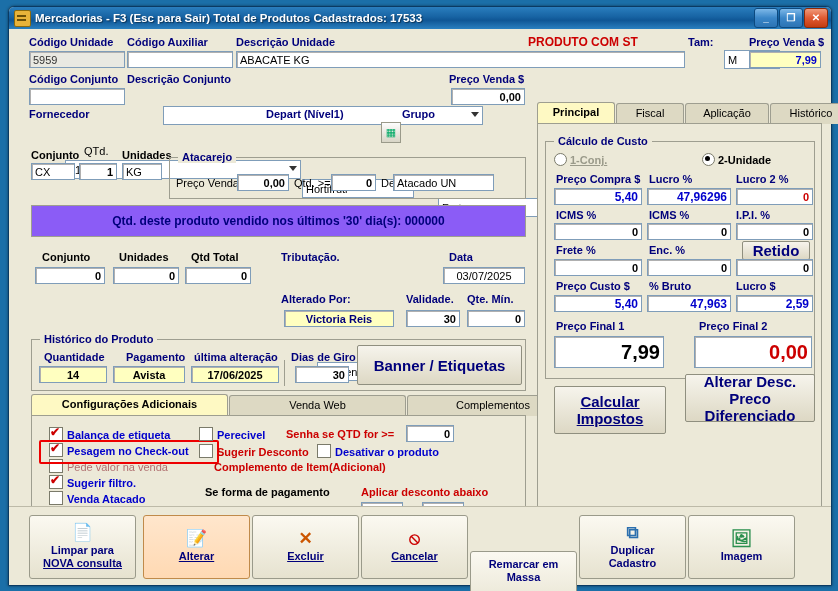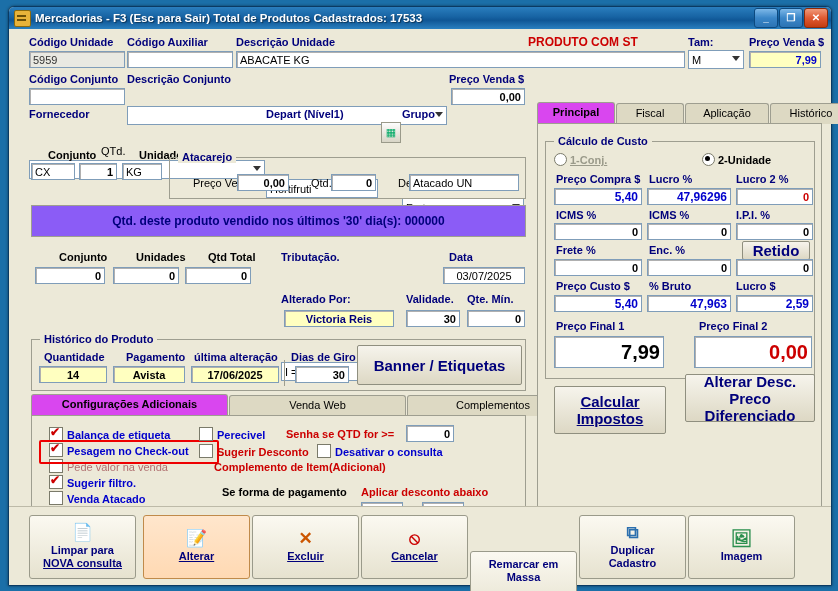--- a/index.html
+++ b/index.html
@@ -39,25 +39,25 @@
   .title-text{flex:1;white-space:nowrap;overflow:hidden;text-shadow:1px 1px 1px rgba(0,0,0,.45);}
   .winbtn{
     width:22px;height:18px;margin-left:1px;
     border:1px solid #0c4a80;border-radius:3px;
     background:linear-gradient(180deg,#7db8e8,#3a86c8 50%,#2c74b4);
     color:#fff;font-size:10px;font-weight:bold;
     display:flex;align-items:center;justify-content:center;
     line-height:1;
   }
   .winbtn.close{background:linear-gradient(180deg,#f09a7a,#e05a32 50%,#c33c12);border-color:#8a2a08;}
-  .content{flex:1;position:relative;background:#ece9d8;}
+  .content{flex:1;position:relative;background:#ece9d8;padding-left:36px;}
 
   
   .lbl{color:#00007b;font-weight:bold;font-size:11px;}
-  .lbl-blk{color:#000;font-size:11px;margin-left:17px;}
+  .lbl-blk{color:#000;font-size:11px;}
   .inp{
     background:#fff;border:1px solid #7f9db9;
     box-shadow:inset 1px 1px 0 #b0b0b0;
     height:17px;line-height:17px;
     font-size:11px;padding:0 3px;
     box-sizing:border-box;color:#000;
     overflow:hidden;white-space:nowrap;
   }
   .inp.gray{background:#e9e9e2;color:#333;}
   .inp.num{text-align:right;font-weight:bold;}
@@ -82,21 +82,21 @@
   .redtext{color:#cc0000;font-weight:bold;}
   .bluelink{color:#0000cc;font-weight:bold;}
 
   
   .tabstrip{position:absolute;display:flex;}
   .tab{
     background:#ddd9c3;border:1px solid #9e9e90;border-bottom:none;
     padding:3px 10px 3px;font-size:11px;color:#000;margin-right:1px;
     border-radius:3px 3px 0 0;
   }
-  .tab.active{background:#d946ef;font-weight:bold;position:relative;top:-1px;padding-bottom:5px;}
+  .tab.active{background:#fef9c3;font-weight:bold;position:relative;top:-1px;padding-bottom:5px;}
 
   
   .panel{
     position:absolute;background:#ece9d8;border:1px solid #9e9e90;
   }
   .radio{display:inline-block;width:11px;height:11px;border:1px solid #7a7a6a;border-radius:50%;
     background:#fff;vertical-align:-2px;margin-right:3px;position:relative;}
   .radio.on:after{content:"";position:absolute;left:2px;top:2px;width:5px;height:5px;border-radius:50%;background:#000;}
   .chk{display:inline-block;width:12px;height:12px;border:1px solid #7a7a6a;background:#fff;vertical-align:-2px;margin-right:4px;position:relative;}
   .chk.on:after{content:"✔";position:absolute;left:0px;top:-3px;font-size:12px;color:#c00;font-weight:bold;}
@@ -178,21 +178,21 @@
     <div class="abs inp" style="left:113px;top:134px;width:40px;">KG</div>
 
     <div class="group" style="left:160px;top:128px;width:355px;height:40px;">
       <div class="group-title">Atacarejo</div>
     </div>
     <div class="abs lbl-blk" style="left:167px;top:148px;">Preço Venda</div>
     <div class="abs inp num" style="left:228px;top:145px;width:52px;">0,00</div>
     <div class="abs lbl-blk" style="left:285px;top:148px;">Qtd. &gt;=</div>
     <div class="abs inp num" style="left:322px;top:145px;width:45px;">0</div>
     <div class="abs lbl-blk" style="left:372px;top:148px;">Descr.</div>
-    <div class="abs inp" style="left:400px;top:145px;width:110px;">Atacado  UN</div>
+    <div class="abs inp" style="left:384px;top:145px;width:101px;">Atacado  UN</div>
 
     <div class="abs" style="left:22px;top:176px;width:493px;height:30px;border:1px solid #9e9e90;background:#8b5cf6;display:flex;align-items:center;justify-content:center;">
       <span style="font-weight:bold;font-size:12px;color:#00007b;">Qtd. deste produto vendido nos últimos '30' dia(s):  000000</span>
     </div>
 
     <div class="abs lbl-blk" style="left:33px;top:222px;font-weight:bold;">Conjunto</div>
     <div class="abs lbl-blk" style="left:110px;top:222px;font-weight:bold;">Unidades</div>
     <div class="abs lbl-blk" style="left:182px;top:222px;font-weight:bold;">Qtd Total</div>
     <div class="abs inp num" style="left:26px;top:238px;width:70px;">0</div>
     <div class="abs inp num" style="left:104px;top:238px;width:66px;">0</div>
@@ -258,21 +258,21 @@
     <div class="abs" style="left:190px;top:398px;">
       <span class="chk"></span><span class="bluelink">Perecivel</span>
     </div>
     <div class="abs redtext" style="left:277px;top:399px;">Senha se QTD for &gt;=</div>
     <div class="abs inp num" style="left:397px;top:396px;width:48px;">0</div>
 
     <div class="abs" style="left:190px;top:415px;">
       <span class="chk"></span><span class="redtext">Sugerir Desconto</span>
     </div>
     <div class="abs" style="left:308px;top:415px;">
-      <span class="chk"></span><span class="bluelink">Desativar o consulta</span>
+      <span class="chk"></span><span class="bluelink">Desativar o produto</span>
     </div>
     <div class="abs redtext" style="left:205px;top:432px;">Complemento de Item(Adicional)</div>
 
     <div class="abs lbl-blk" style="left:196px;top:457px;font-weight:bold;">Se forma de pagamento</div>
 
     <div class="abs redtext" style="left:352px;top:457px;">Aplicar desconto abaixo</div>
     <div class="abs inp num" style="left:352px;top:473px;width:42px;">0,00</div>
     <div class="abs lbl-blk" style="left:398px;top:475px;font-weight:bold;">%</div>
     <div class="abs inp num" style="left:413px;top:473px;width:42px;">0,00</div>
     <div class="abs lbl-blk" style="left:459px;top:475px;font-weight:bold;">$</div>

